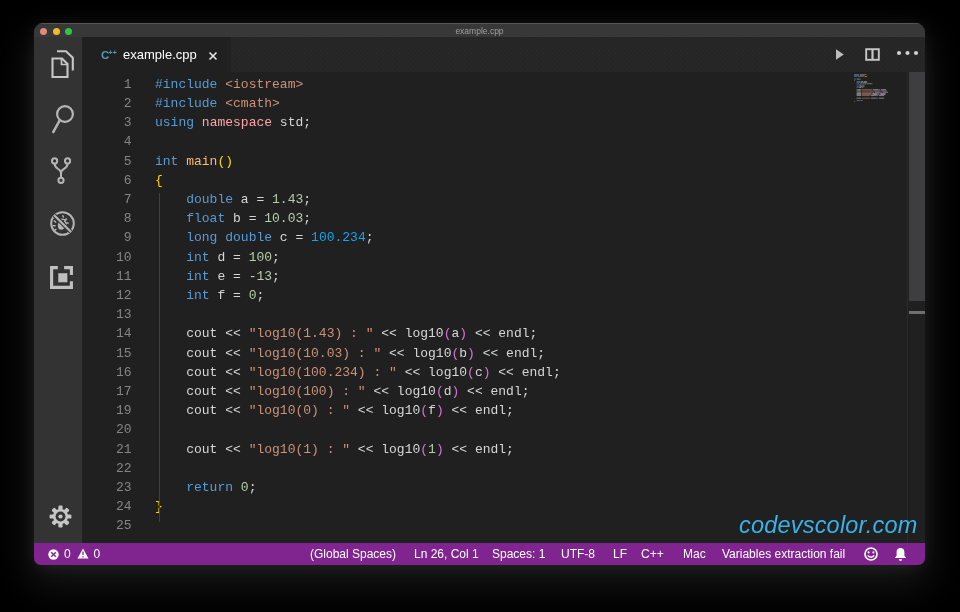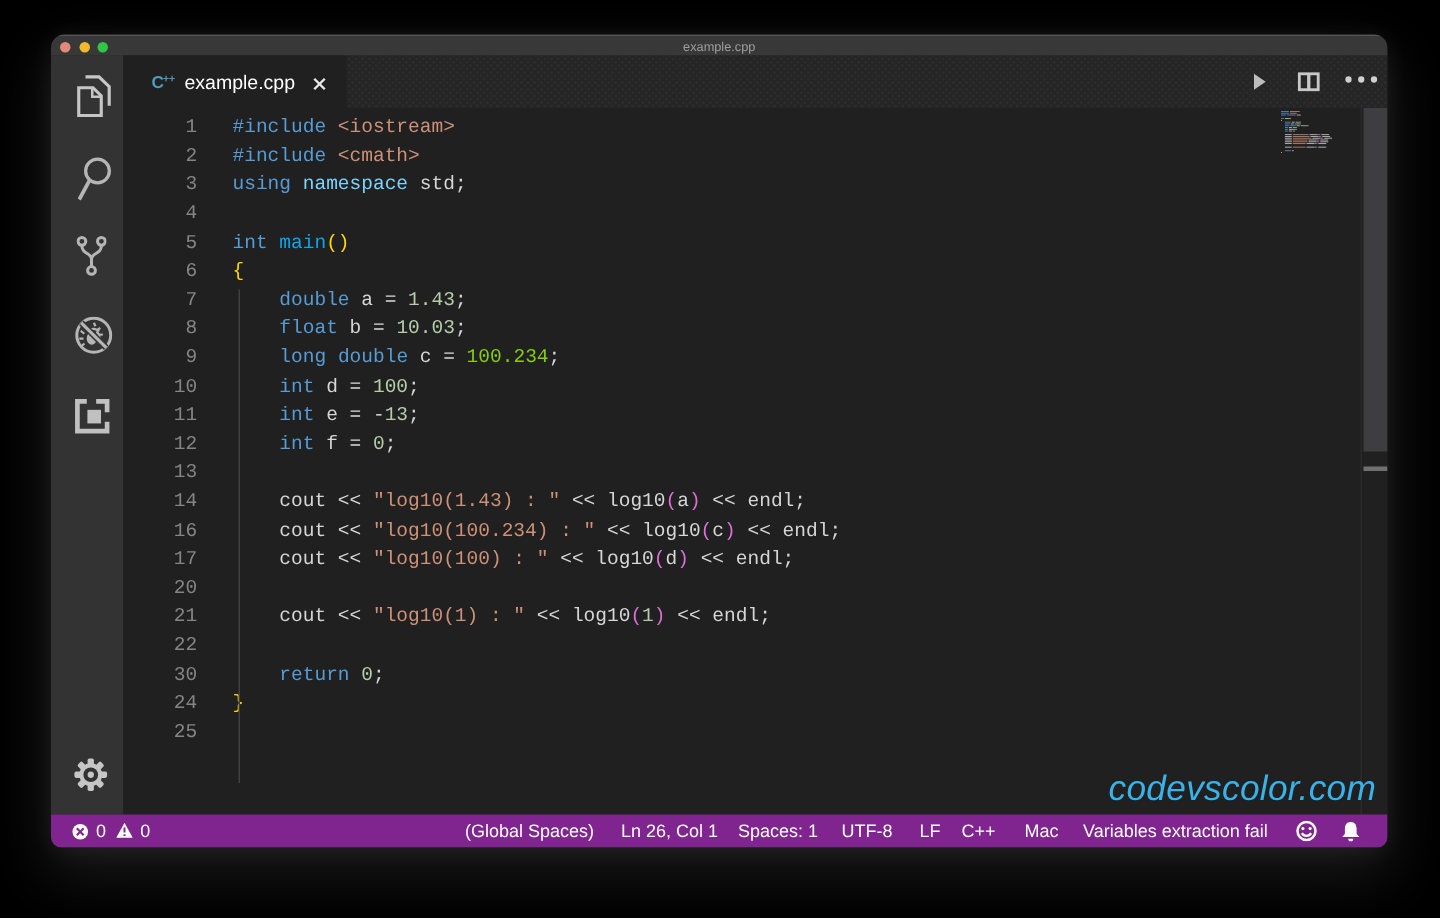--- a/index.html
+++ b/index.html
@@ -111,38 +111,40 @@
     <svg style="position:absolute;left:814px;top:13px" width="23" height="6" viewBox="0 0 23 6">
       <circle cx="3" cy="3" r="2.1" fill="#d0d0d0"></circle>
         <circle cx="11.5" cy="3" r="2.1" fill="#d0d0d0"></circle>
         <circle cx="20" cy="3" r="2.1" fill="#d0d0d0"></circle>
     </svg>
   </div>
   <div id="editor">
     <div id="codearea">
 <div class="cl"><span class="lnum">1</span><span class="ctext"><span style="color:#569cd6">#include</span><span style="color:#d6d6d6"> </span><span style="color:#ce9178">&lt;iostream&gt;</span></span></div>
 <div class="cl"><span class="lnum">2</span><span class="ctext"><span style="color:#569cd6">#include</span><span style="color:#d6d6d6"> </span><span style="color:#ce9178">&lt;cmath&gt;</span></span></div>
-<div class="cl"><span class="lnum">3</span><span class="ctext"><span style="color:#569cd6">using</span><span style="color:#d6d6d6"> </span><span style="color:#7dd3fc">namespace</span><span style="color:#d6d6d6"> std;</span></span></div>
+<div class="cl"><span class="lnum">3</span><span class="ctext"><span style="color:#569cd6">using</span><span style="color:#d6d6d6"> </span><span style="color:#fca5a5">namespace</span><span style="color:#d6d6d6"> std;</span></span></div>
 <div class="cl"><span class="lnum">4</span><span class="ctext"></span></div>
-<div class="cl"><span class="lnum">5</span><span class="ctext"><span style="color:#569cd6">int</span><span style="color:#0ea5e9"> main</span><span style="color:#ffd700">()</span></span></div>
+<div class="cl"><span class="lnum">5</span><span class="ctext"><span style="color:#569cd6">int</span><span style="color:#fdba74"> main</span><span style="color:#ffd700">()</span></span></div>
 <div class="cl"><span class="lnum">6</span><span class="ctext"><span style="color:#ffd700">{</span></span></div>
 <div class="cl"><span class="lnum">7</span><span class="ctext"><span style="color:#d6d6d6">    </span><span style="color:#569cd6">double</span><span style="color:#d6d6d6"> a = </span><span style="color:#b5cea8">1.43</span><span style="color:#d6d6d6">;</span></span></div>
 <div class="cl"><span class="lnum">8</span><span class="ctext"><span style="color:#d6d6d6">    </span><span style="color:#569cd6">float</span><span style="color:#d6d6d6"> b = </span><span style="color:#b5cea8">10.03</span><span style="color:#d6d6d6">;</span></span></div>
-<div class="cl"><span class="lnum">9</span><span class="ctext"><span style="color:#d6d6d6">    </span><span style="color:#569cd6">long</span><span style="color:#d6d6d6"> </span><span style="color:#569cd6">double</span><span style="color:#d6d6d6"> c = </span><span style="color:#84cc16">100.234</span><span style="color:#d6d6d6">;</span></span></div>
+<div class="cl"><span class="lnum">9</span><span class="ctext"><span style="color:#d6d6d6">    </span><span style="color:#569cd6">long</span><span style="color:#d6d6d6"> </span><span style="color:#569cd6">double</span><span style="color:#d6d6d6"> c = </span><span style="color:#0ea5e9">100.234</span><span style="color:#d6d6d6">;</span></span></div>
 <div class="cl"><span class="lnum">10</span><span class="ctext"><span style="color:#d6d6d6">    </span><span style="color:#569cd6">int</span><span style="color:#d6d6d6"> d = </span><span style="color:#b5cea8">100</span><span style="color:#d6d6d6">;</span></span></div>
 <div class="cl"><span class="lnum">11</span><span class="ctext"><span style="color:#d6d6d6">    </span><span style="color:#569cd6">int</span><span style="color:#d6d6d6"> e = -</span><span style="color:#b5cea8">13</span><span style="color:#d6d6d6">;</span></span></div>
 <div class="cl"><span class="lnum">12</span><span class="ctext"><span style="color:#d6d6d6">    </span><span style="color:#569cd6">int</span><span style="color:#d6d6d6"> f = </span><span style="color:#b5cea8">0</span><span style="color:#d6d6d6">;</span></span></div>
 <div class="cl"><span class="lnum">13</span><span class="ctext"></span></div>
 <div class="cl"><span class="lnum">14</span><span class="ctext"><span style="color:#d6d6d6">    cout &lt;&lt; </span><span style="color:#ce9178">"log10(1.43) : "</span><span style="color:#d6d6d6"> &lt;&lt; log10</span><span style="color:#da70d6">(</span><span style="color:#d6d6d6">a</span><span style="color:#da70d6">)</span><span style="color:#d6d6d6"> &lt;&lt; endl;</span></span></div>
+<div class="cl"><span class="lnum">15</span><span class="ctext"><span style="color:#d6d6d6">    cout &lt;&lt; </span><span style="color:#ce9178">"log10(10.03) : "</span><span style="color:#d6d6d6"> &lt;&lt; log10</span><span style="color:#da70d6">(</span><span style="color:#d6d6d6">b</span><span style="color:#da70d6">)</span><span style="color:#d6d6d6"> &lt;&lt; endl;</span></span></div>
 <div class="cl"><span class="lnum">16</span><span class="ctext"><span style="color:#d6d6d6">    cout &lt;&lt; </span><span style="color:#ce9178">"log10(100.234) : "</span><span style="color:#d6d6d6"> &lt;&lt; log10</span><span style="color:#da70d6">(</span><span style="color:#d6d6d6">c</span><span style="color:#da70d6">)</span><span style="color:#d6d6d6"> &lt;&lt; endl;</span></span></div>
 <div class="cl"><span class="lnum">17</span><span class="ctext"><span style="color:#d6d6d6">    cout &lt;&lt; </span><span style="color:#ce9178">"log10(100) : "</span><span style="color:#d6d6d6"> &lt;&lt; log10</span><span style="color:#da70d6">(</span><span style="color:#d6d6d6">d</span><span style="color:#da70d6">)</span><span style="color:#d6d6d6"> &lt;&lt; endl;</span></span></div>
+<div class="cl"><span class="lnum">19</span><span class="ctext"><span style="color:#d6d6d6">    cout &lt;&lt; </span><span style="color:#ce9178">"log10(0) : "</span><span style="color:#d6d6d6"> &lt;&lt; log10</span><span style="color:#da70d6">(</span><span style="color:#d6d6d6">f</span><span style="color:#da70d6">)</span><span style="color:#d6d6d6"> &lt;&lt; endl;</span></span></div>
 <div class="cl"><span class="lnum">20</span><span class="ctext"></span></div>
 <div class="cl"><span class="lnum">21</span><span class="ctext"><span style="color:#d6d6d6">    cout &lt;&lt; </span><span style="color:#ce9178">"log10(1) : "</span><span style="color:#d6d6d6"> &lt;&lt; log10</span><span style="color:#da70d6">(</span><span style="color:#b5cea8">1</span><span style="color:#da70d6">)</span><span style="color:#d6d6d6"> &lt;&lt; endl;</span></span></div>
 <div class="cl"><span class="lnum">22</span><span class="ctext"></span></div>
-<div class="cl"><span class="lnum">30</span><span class="ctext"><span style="color:#d6d6d6">    </span><span style="color:#569cd6">return</span><span style="color:#d6d6d6"> </span><span style="color:#b5cea8">0</span><span style="color:#d6d6d6">;</span></span></div>
+<div class="cl"><span class="lnum">23</span><span class="ctext"><span style="color:#d6d6d6">    </span><span style="color:#569cd6">return</span><span style="color:#d6d6d6"> </span><span style="color:#b5cea8">0</span><span style="color:#d6d6d6">;</span></span></div>
 <div class="cl"><span class="lnum">24</span><span class="ctext"><span style="color:#ffd700">}</span></span></div>
 <div class="cl"><span class="lnum">25</span><span class="ctext"></span></div>
     </div>
     <div id="guide"></div>
     <div style="position:absolute;left:825px;top:0;width:1px;height:471px;background:#2a2a2b"></div>
     <svg class="minimap" width="54" height="32" viewBox="0 0 54 32" style="opacity:.85">
         <rect x="0.00" y="0.00" width="5.24" height="0.60" fill="#569cd6"></rect>
         <rect x="5.90" y="0.00" width="6.55" height="0.60" fill="#ce9178"></rect>
         <rect x="0.00" y="1.19" width="5.24" height="0.60" fill="#569cd6"></rect>
         <rect x="5.90" y="1.19" width="4.58" height="0.60" fill="#ce9178"></rect>

